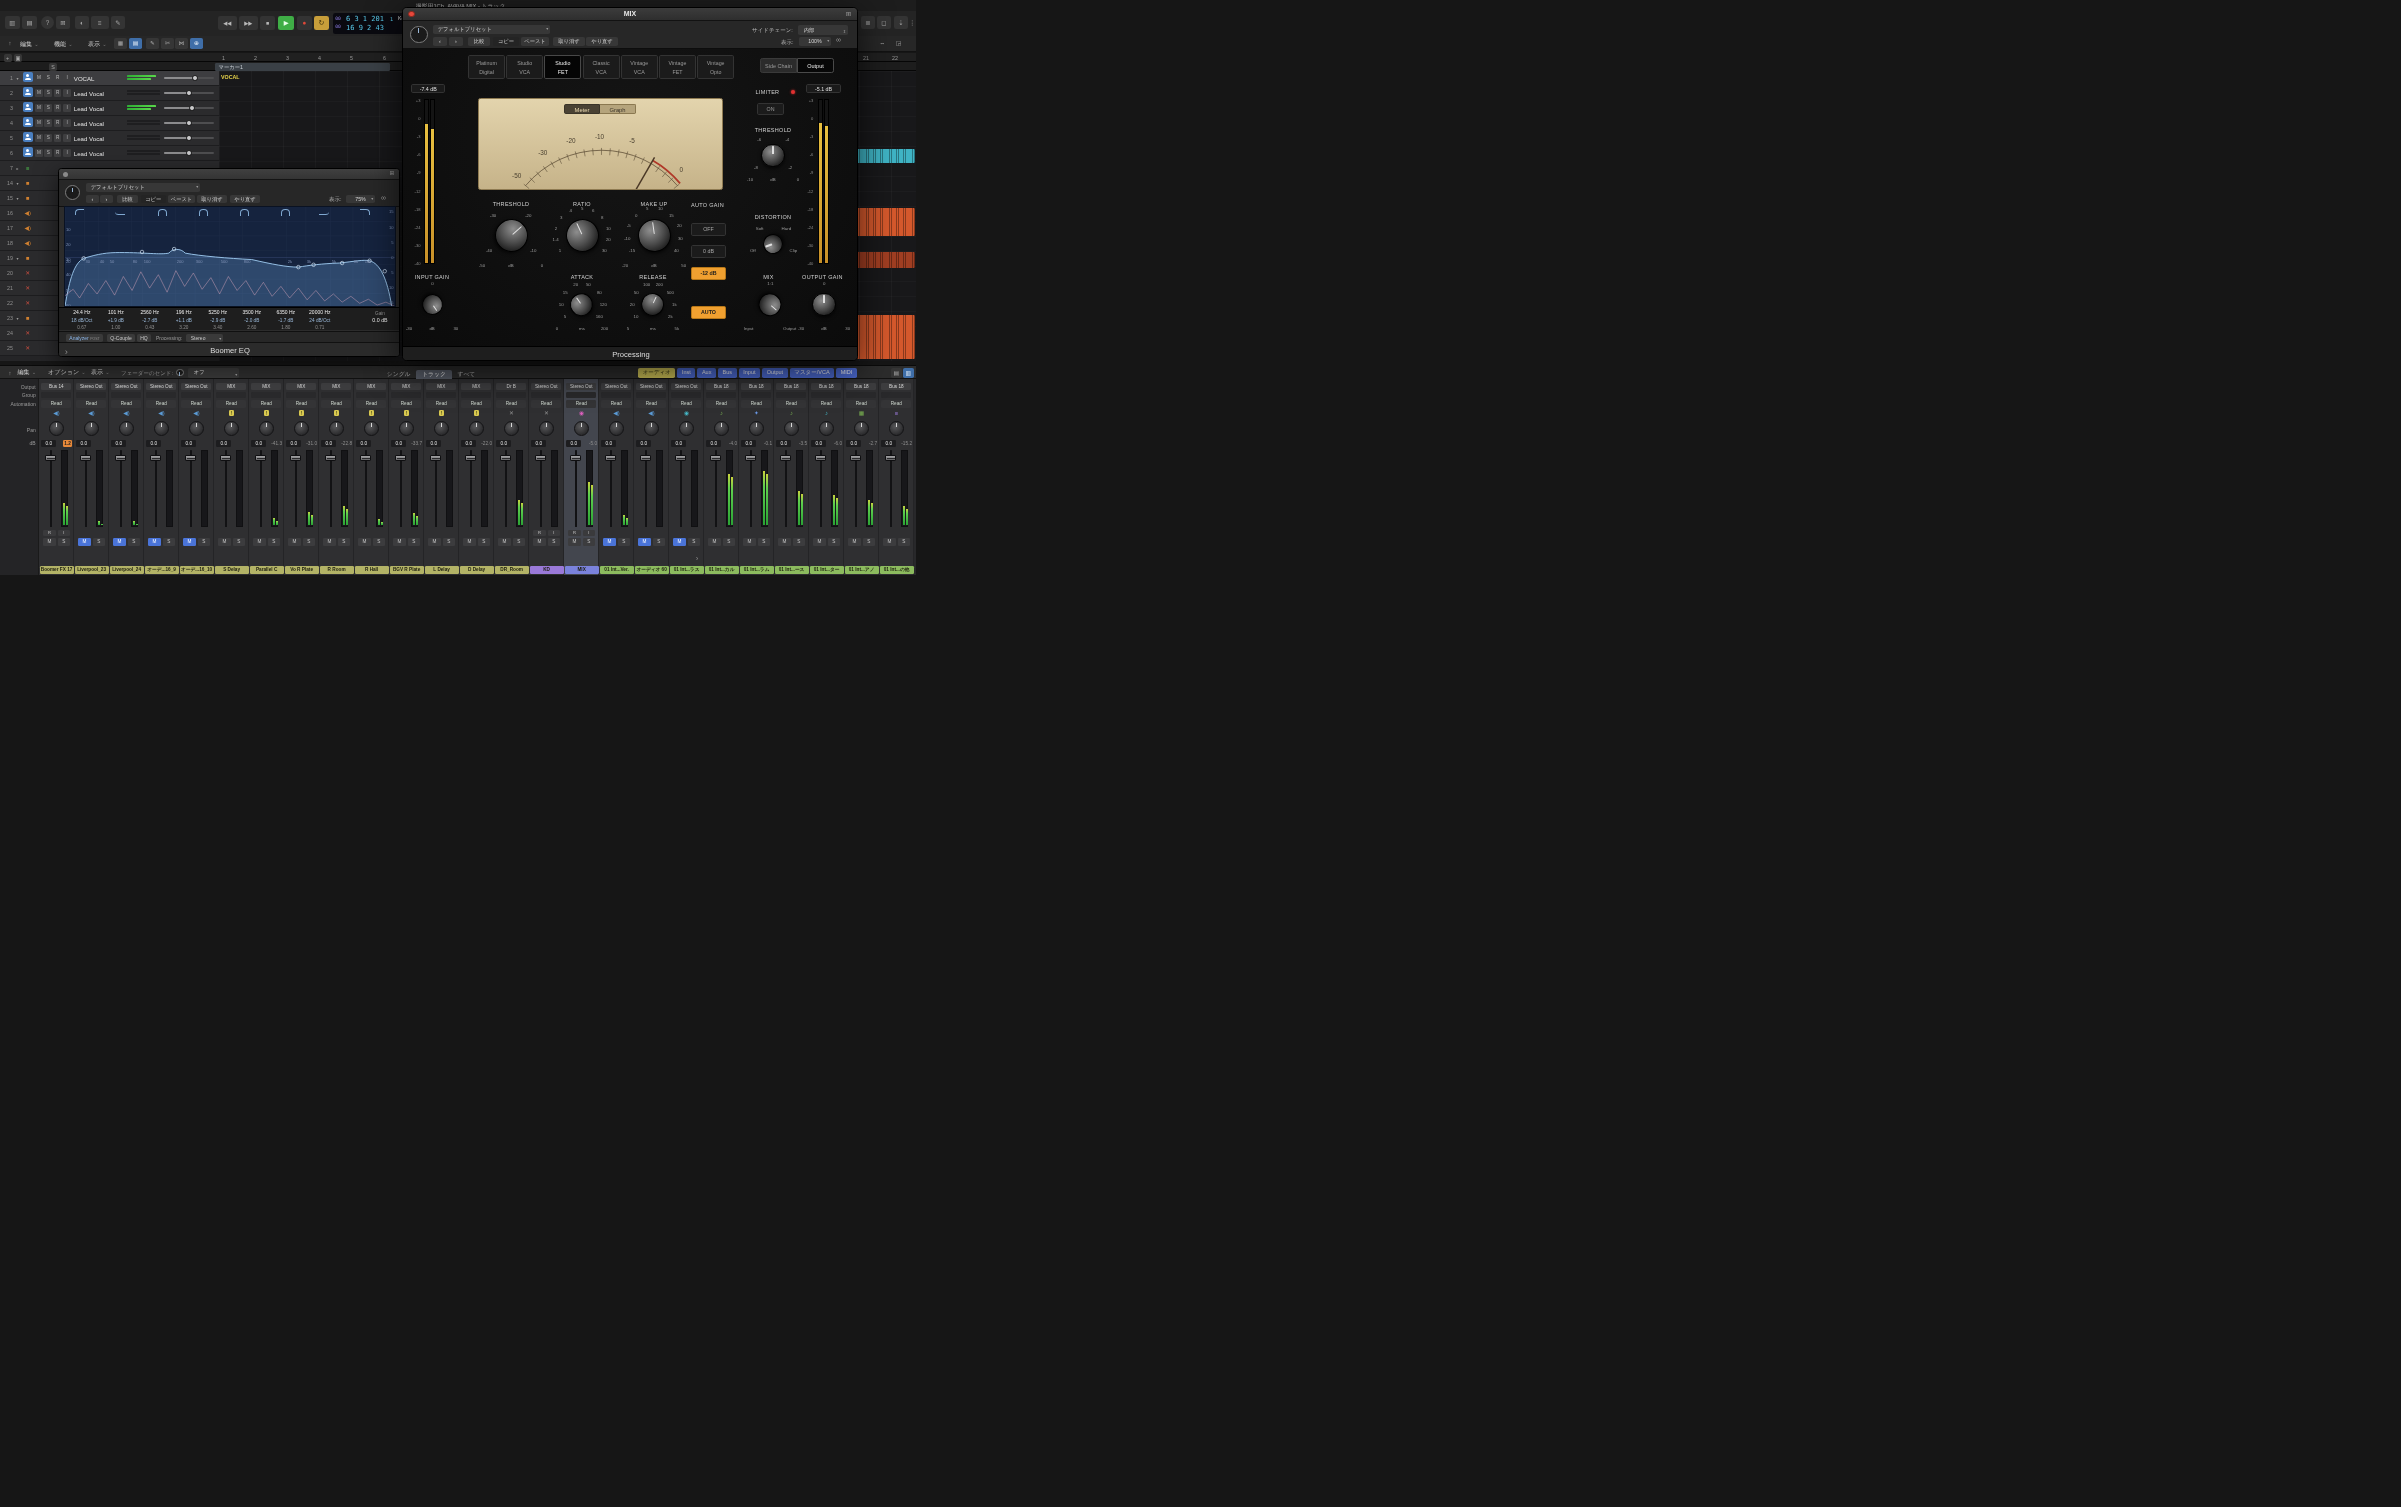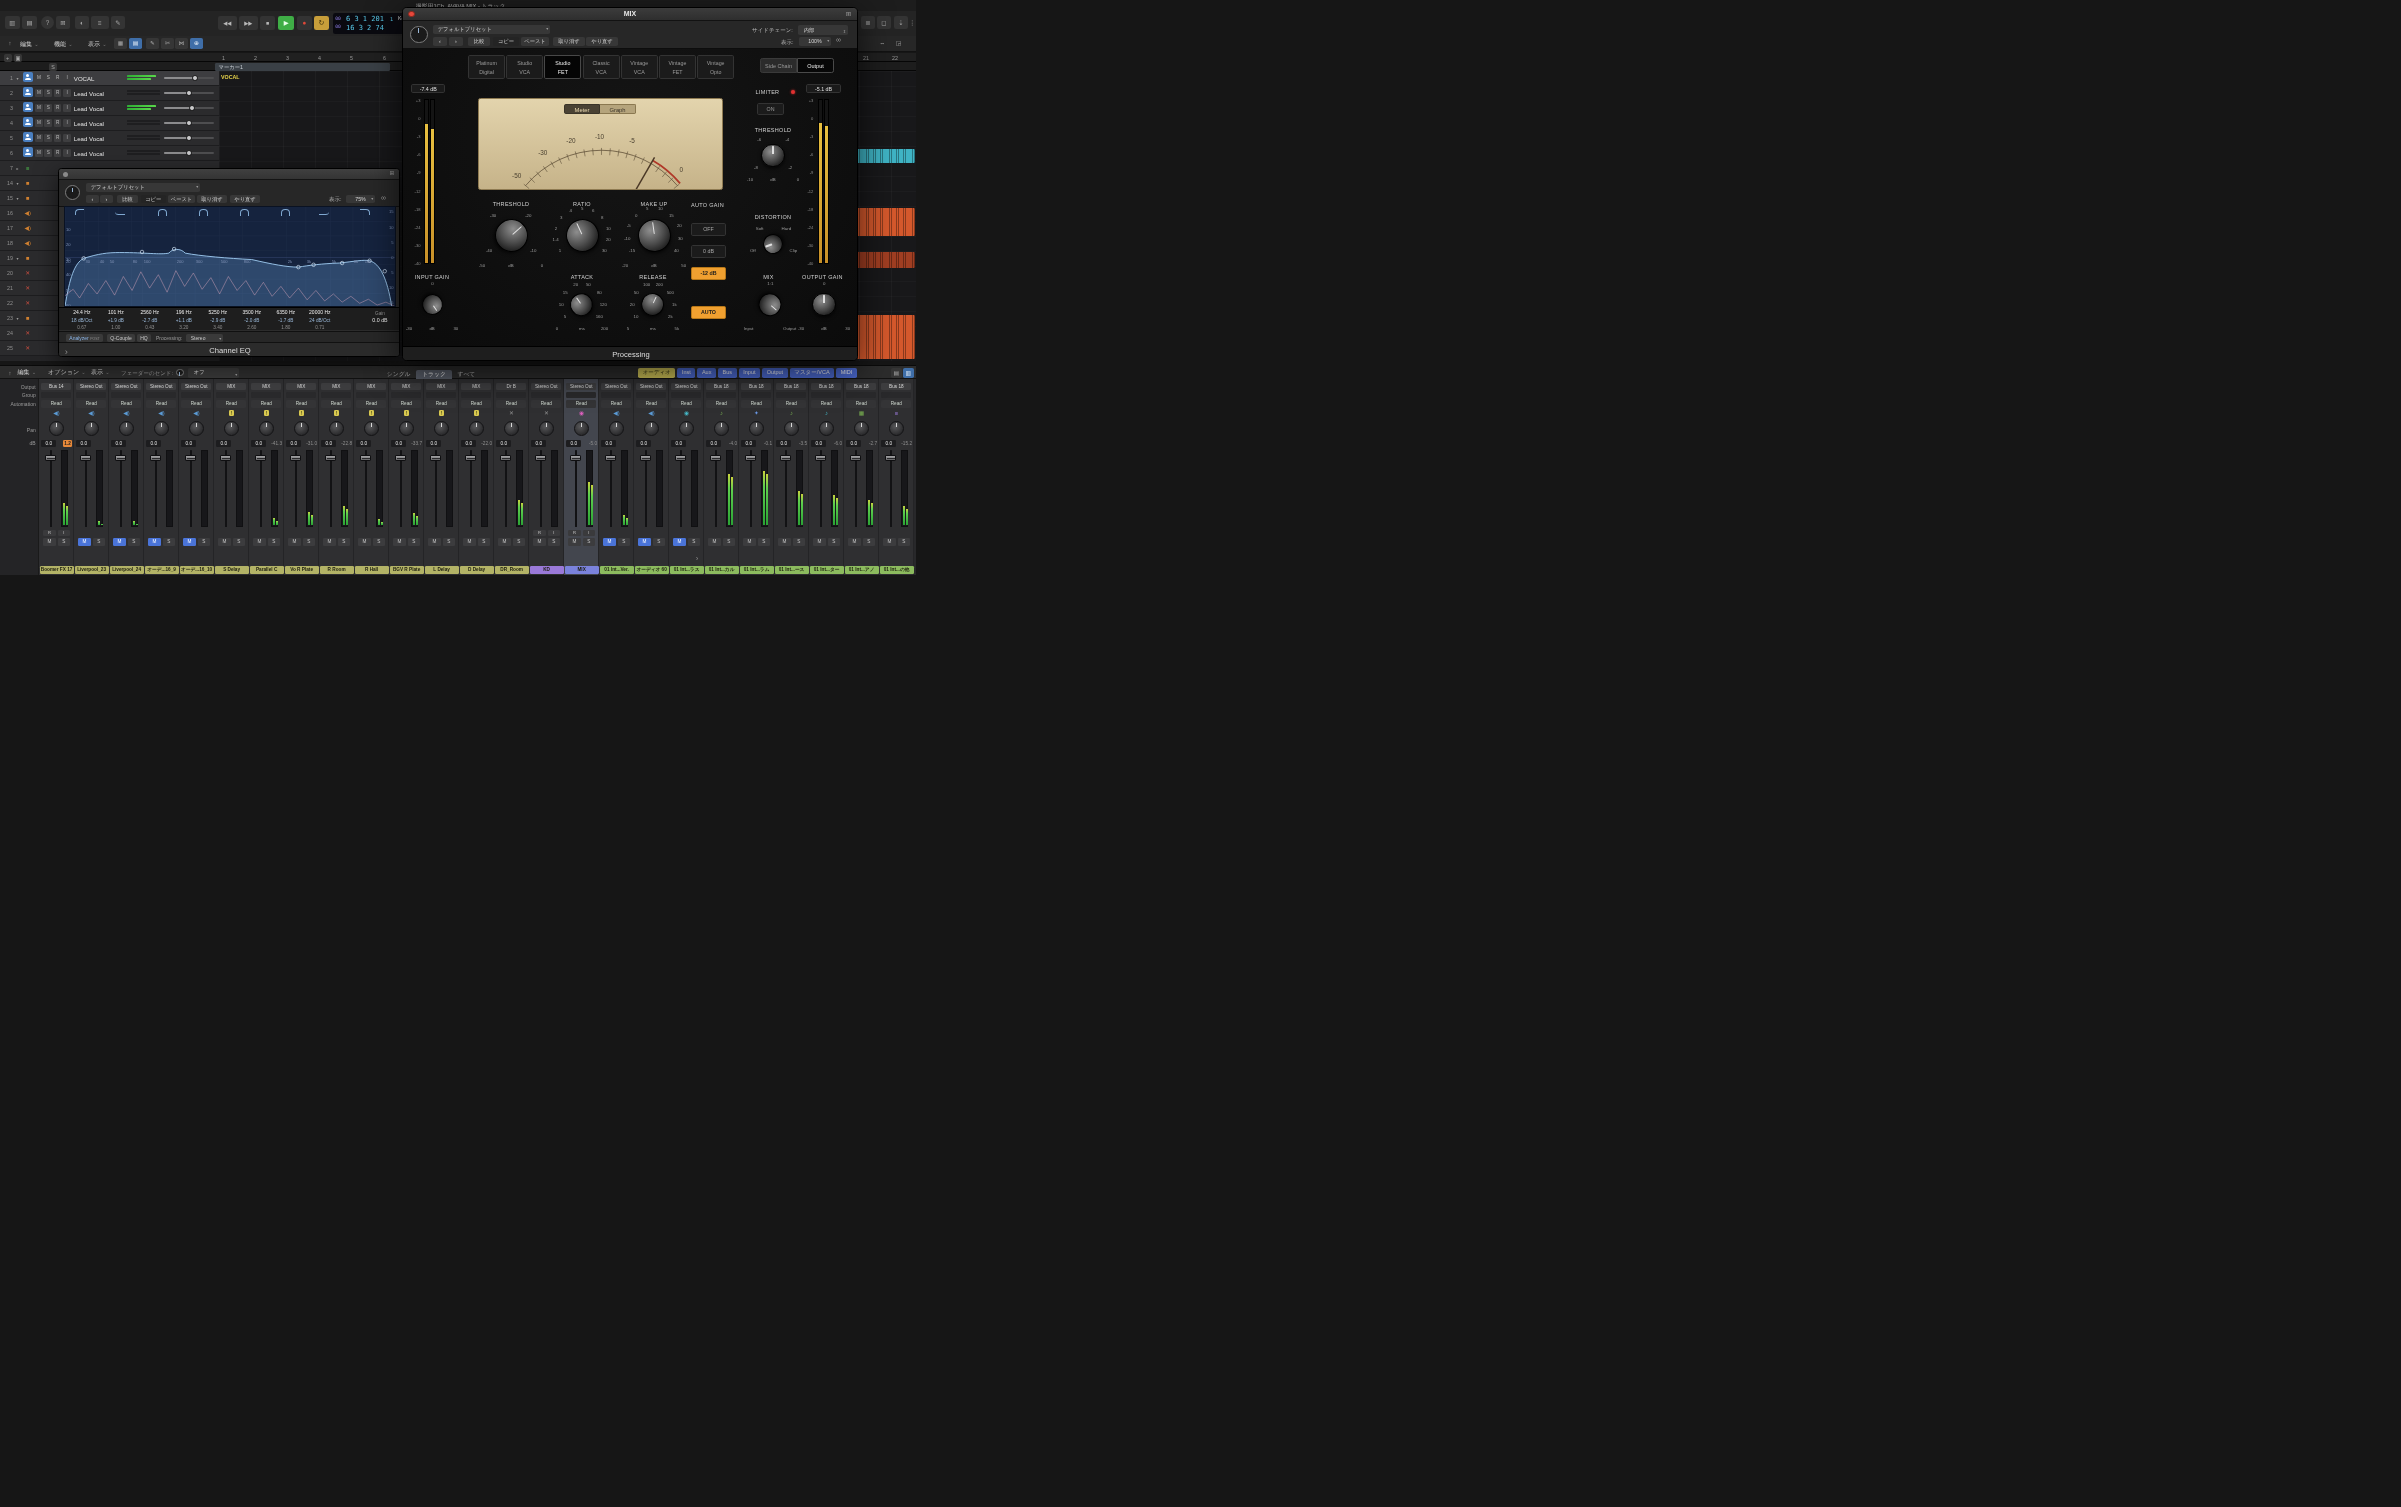--- a/index.html
+++ b/index.html
@@ -185,21 +185,21 @@
   <span class="tp" style="left:239px;width:18.7px">▶▶</span>
   <span class="tp" style="left:260px;width:15px">■</span>
   <span class="tp play" style="left:278px;width:16.4px">▶</span>
   <span class="tp rec" style="left:297px;width:15px">●</span>
   <span class="tp cycle" style="left:314px;width:15px">↻</span>
   <div id="lcd">
     <span class="pnum" style="top:2.9px">00</span>
     <span class="pnum" style="top:11px">00</span>
     <span class="cy" style="top:2.3px">6 3 1 201</span>
     <span class="cy small" style="left:57px;top:3.5px">1</span>
-    <span class="cy" style="top:11px">16 3 2 74</span>
+    <span class="cy" style="top:11px">16 9 2 43</span>
     <span style="position:absolute;left:65px;top:2.3px;font-size:5.3px;color:#cfcfcf">Ke</span>
   </div>
   <span class="tb-icon" style="left:861px;width:14px">≣</span>
   <span class="tb-icon" style="left:877px;width:14px">◻</span>
   <span class="tb-icon" style="left:894px;width:14px">⇣</span>
   <span class="tb-icon" style="left:909px;width:5.8px;background:none">⋮</span>
 </div>
 
 <div id="arr-menubar">
   <span class="mb-icon" style="left:3.5px;background:none">↑</span>
@@ -554,21 +554,21 @@
   </div>
   <div class="eq-bottom">
     <div class="eqb-pill" style="left:7px;width:37px"><span style="color:#8ab4e8">Analyzer</span> <span style="font-size:3.5px;color:#8f8f8f">POST</span></div>
     <div class="eqb-pill" style="left:48px;width:28px">Q-Couple</div>
     <div class="eqb-pill" style="left:78px;width:14px">HQ</div>
     <span class="ctl-lab" style="left:97px;top:2.9px;font-size:5px;color:#9a9a9a">Processing:</span>
     <div class="eqb-pill" style="left:127px;width:37px;text-align:left;padding-left:4.7px"><span>Stereo</span><i class="dd-ar" style="top:1.2px">▾</i></div>
   </div>
   <div class="eq-footer">
     <span style="position:absolute;left:5.8px;top:3.5px;color:#8f8f8f">›</span>
-    <span class="ttl">Channel EQ</span>
+    <span class="ttl">Boomer EQ</span>
   </div>
 </div>
 
 <div id="comp-window">
   <div class="c-titlebar">
     <span class="win-dot" style="left:5.3px;top:2.9px;width:6.4px;height:6.4px;background:#e8483c;border:0.6px solid #8a2a20"></span>
     <span class="ttl">MIX</span>
     <span style="position:absolute;right:5.8px;top:1.8px;font-size:6.4px;color:#9a9a9a">⊞</span>
   </div>
   <div class="c-ctrl">

